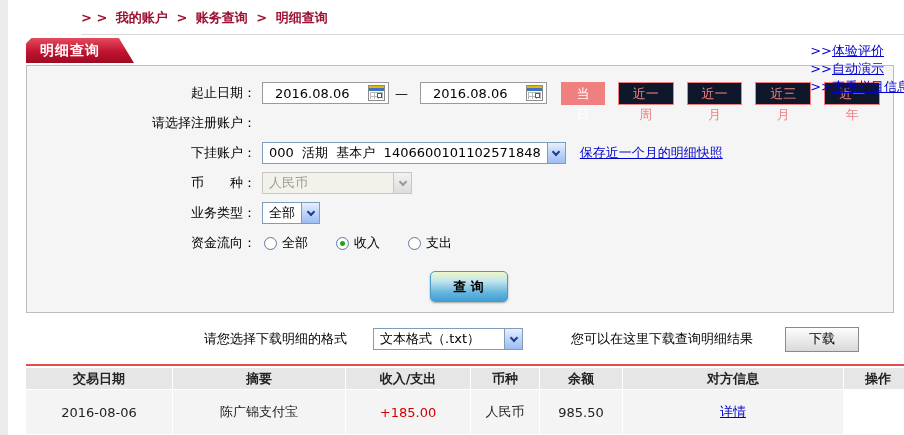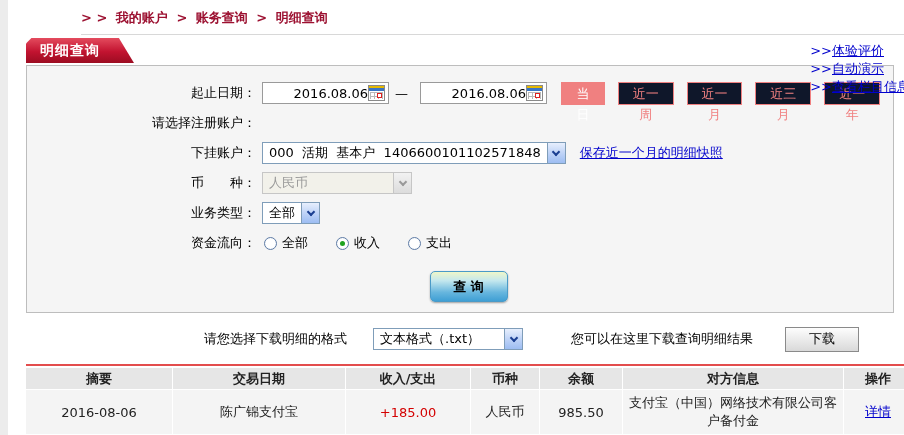--- a/index.html
+++ b/index.html
@@ -25,21 +25,21 @@
   .header-links { position:absolute; right:2px; top:5px; display:flex;flex-direction:column; }
   .hlink { color:#0000cc; margin-left:70px; white-space:nowrap; cursor:pointer; }
   .hlink .lbl { text-decoration:underline; }
 
   
   .panel { width:868px; border:1px solid #bdbdbd; background:#f5f5f5; padding:15px 0 0 17px; height:248px; }
   .form-row { display:flex; align-items:center; margin-bottom:6px; min-height:24px; }
   .form-label { width:212px; text-align:right; flex:0 0 212px; }
 
   
-  .date-box { display:inline-flex; align-items:center; justify-content:flex-end;
+  .date-box { display:inline-flex; align-items:center; justify-content:space-between;
     width:132px; height:22px; border:1px solid #9a9a9a; background:#fff; padding:0 3px 0 12px; margin-left:6px; }
   .dash { margin:0 6px; }
   .cal { position:relative; width:17px; height:16px; border:1px solid #8a8a8a; background:#fff; cursor:pointer; flex:0 0 17px; }
   .cal::before { content:""; position:absolute; left:0; top:0; right:0; height:5px;
     background:linear-gradient(180deg,#e6b800 0 2px,#3a75c4 2px 5px); }
   .cal-grid { position:absolute; left:1px; right:1px; top:6px; bottom:1px;
     background-image:repeating-linear-gradient(to right,#b8b8b8 0 1px,transparent 1px 4px),
                      repeating-linear-gradient(to bottom,#b8b8b8 0 1px,transparent 1px 4px); }
   .cal-dot { position:absolute; right:2px; bottom:2px; width:5px; height:5px; border:1px solid #d22; background:#fff; }
 
@@ -222,33 +222,32 @@
             <span class="chev"></span>
           </span>
       </span>
       <span class="dl-hint">您可以在这里下载查询明细结果</span>
       <button class="dl-btn">下载</button>
     </div>
 
     <div class="red-line"></div>
 
     <div class="tbl">
+      <div class="th">交易日期</div>
       <div class="th">摘要</div>
-      <div class="th">交易日期</div>
       <div class="th">收入/支出</div>
       <div class="th">币种</div>
       <div class="th">余额</div>
       <div class="th">对方信息</div>
       <div class="th">操作</div>
 
       <div class="td">2016-08-06</div>
       <div class="td">陈广锦支付宝</div>
       <div class="td amount">+185.00</div>
       <div class="td">人民币</div>
       <div class="td">985.50</div>
-      <div class="td">支付宝（中国）网络技术有限公司客户备付金</div>
       <div class="td">
           <span class="detail-link">详情</span>
         </div>
     </div>
 
   </div>
 </div>
 
 </body></html>

